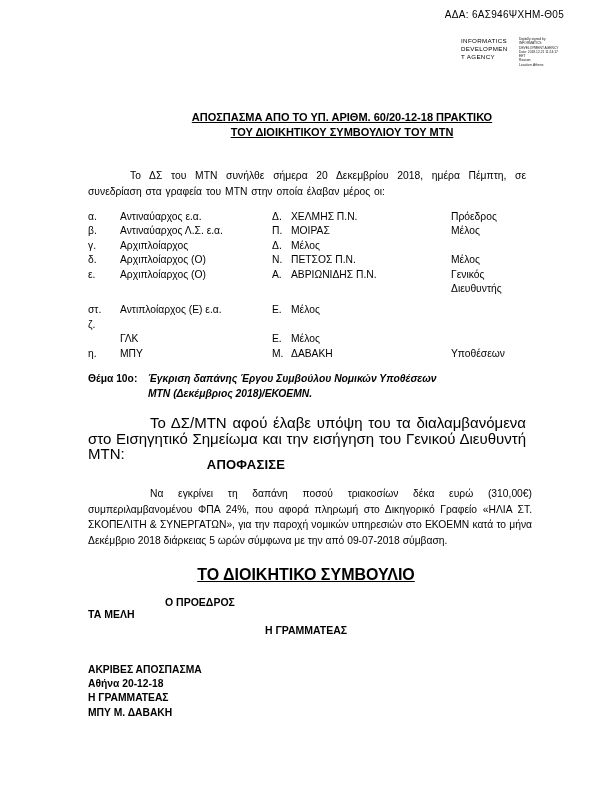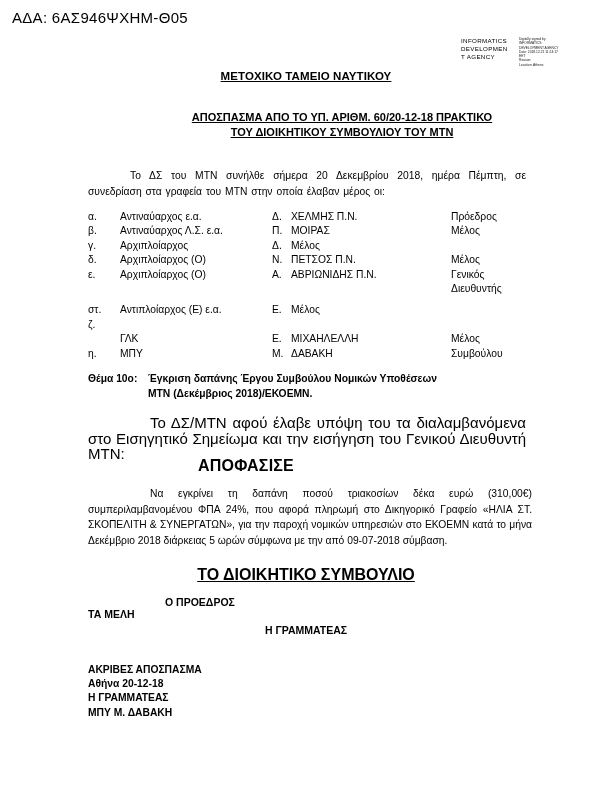--- a/index.html
+++ b/index.html
@@ -20,22 +20,22 @@
     overflow: hidden;
     box-sizing: border-box;
   }
 
   
   .ada-code {
     position: absolute;
     top: 9px;
     left: 0;
     right: 48px;
-    text-align: left;
-    font-size: 15px;
+    text-align: right;
+    font-size: 10px;
     letter-spacing: 0.3px;
     white-space: nowrap;
     margin-left: 12px;
   }
 
   
   .stamp {
     position: absolute;
     top: 37px;
     left: 461px;
@@ -132,42 +132,42 @@
     top: 372px;
     left: 88px;
     width: 452px;
     font-size: 10.3px;
     font-weight: bold;
     line-height: 14.6px;
     display: flex;
     flex-direction: row;
   }
   .subject-label { width: 60px; flex: none; }
-  .subject-text  { flex: 1 1 auto; }
+  .subject-text  { flex: 1 1 auto; font-style: italic; }
 
   
   .considering {
     position: absolute;
     top: 415px;
     left: 88px;
     width: 438px;
     font-size: 15px;
     line-height: 15.5px;
     text-align: justify;
     text-indent: 62px;
   }
 
   
   .decided {
     position: absolute;
     top: 457px;
     left: 0;
     width: 492px;
     text-align: center;
-    font-size: 16px;
+    font-size: 13px;
     font-weight: bold;
     letter-spacing: 0.2px;
   }
 
   
   .decision {
     position: absolute;
     top: 486px;
     left: 88px;
     width: 444px;
@@ -238,23 +238,20 @@
       <div>Digitally signed by</div>
       <div>INFORMATICS</div>
       <div>DEVELOPMENT AGENCY</div>
       <div>Date: 2018.12.21 11:24:17</div>
       <div>EET</div>
       <div>Reason:</div>
       <div>Location: Athens</div>
     </div>
   </div>
 
-  <div class="org-title">
-    <u>ΜΕΤΟΧΙΚΟ ΤΑΜΕΙΟ ΝΑΥΤΙΚΟΥ</u>
-  </div>
 
   <div class="doc-title">
     <div class="l1">ΑΠΟΣΠΑΣΜΑ ΑΠΟ ΤΟ ΥΠ. ΑΡΙΘΜ. 60/20-12-18 ΠΡΑΚΤΙΚΟ</div>
     <div class="l2">ΤΟΥ ΔΙΟΙΚΗΤΙΚΟΥ ΣΥΜΒΟΥΛΙΟΥ ΤΟΥ ΜΤΝ</div>
   </div>
 
   <div class="intro">Το ΔΣ του ΜΤΝ συνήλθε σήμερα  20 Δεκεμβρίου 2018, ημέρα Πέμπτη, σε συνεδρίαση στα γραφεία του ΜΤΝ  στην οποία έλαβαν μέρος οι:</div>
 
   <div class="attendees">
     <div class="att-row">
@@ -308,29 +305,28 @@
     <div class="att-row">
       <span class="c-idx">ζ.</span>
       <span class="c-init"></span>
       <span class="c-name"></span>
       <span class="c-role"></span>
     </div>
     <div class="att-row">
       <span class="c-idx"></span>
       <span class="c-rank">ΓΛΚ</span>
       <span class="c-init">Ε.</span>
-      <span class="c-name">ΜΙΧΑΗΛΕΛΛΗ</span>
       <span class="c-role">Μέλος</span>
     </div>
     <div class="att-row">
       <span class="c-idx">η.</span>
       <span class="c-rank">ΜΠΥ</span>
       <span class="c-init">Μ.</span>
       <span class="c-name">ΔΑΒΑΚΗ</span>
-      <span class="c-role">Συμβούλου</span>
+      <span class="c-role">Υποθέσεων</span>
     </div>
   </div>
 
   <div class="subject">
     <span class="subject-label">Θέμα 10ο:</span>
     <span class="subject-text">
       <span>Έγκριση δαπάνης Έργου Συμβούλου Νομικών Υποθέσεων</span><br>
       <span>ΜΤΝ (Δεκέμβριος 2018)/ΕΚΟΕΜΝ.</span>
     </span>
   </div>

